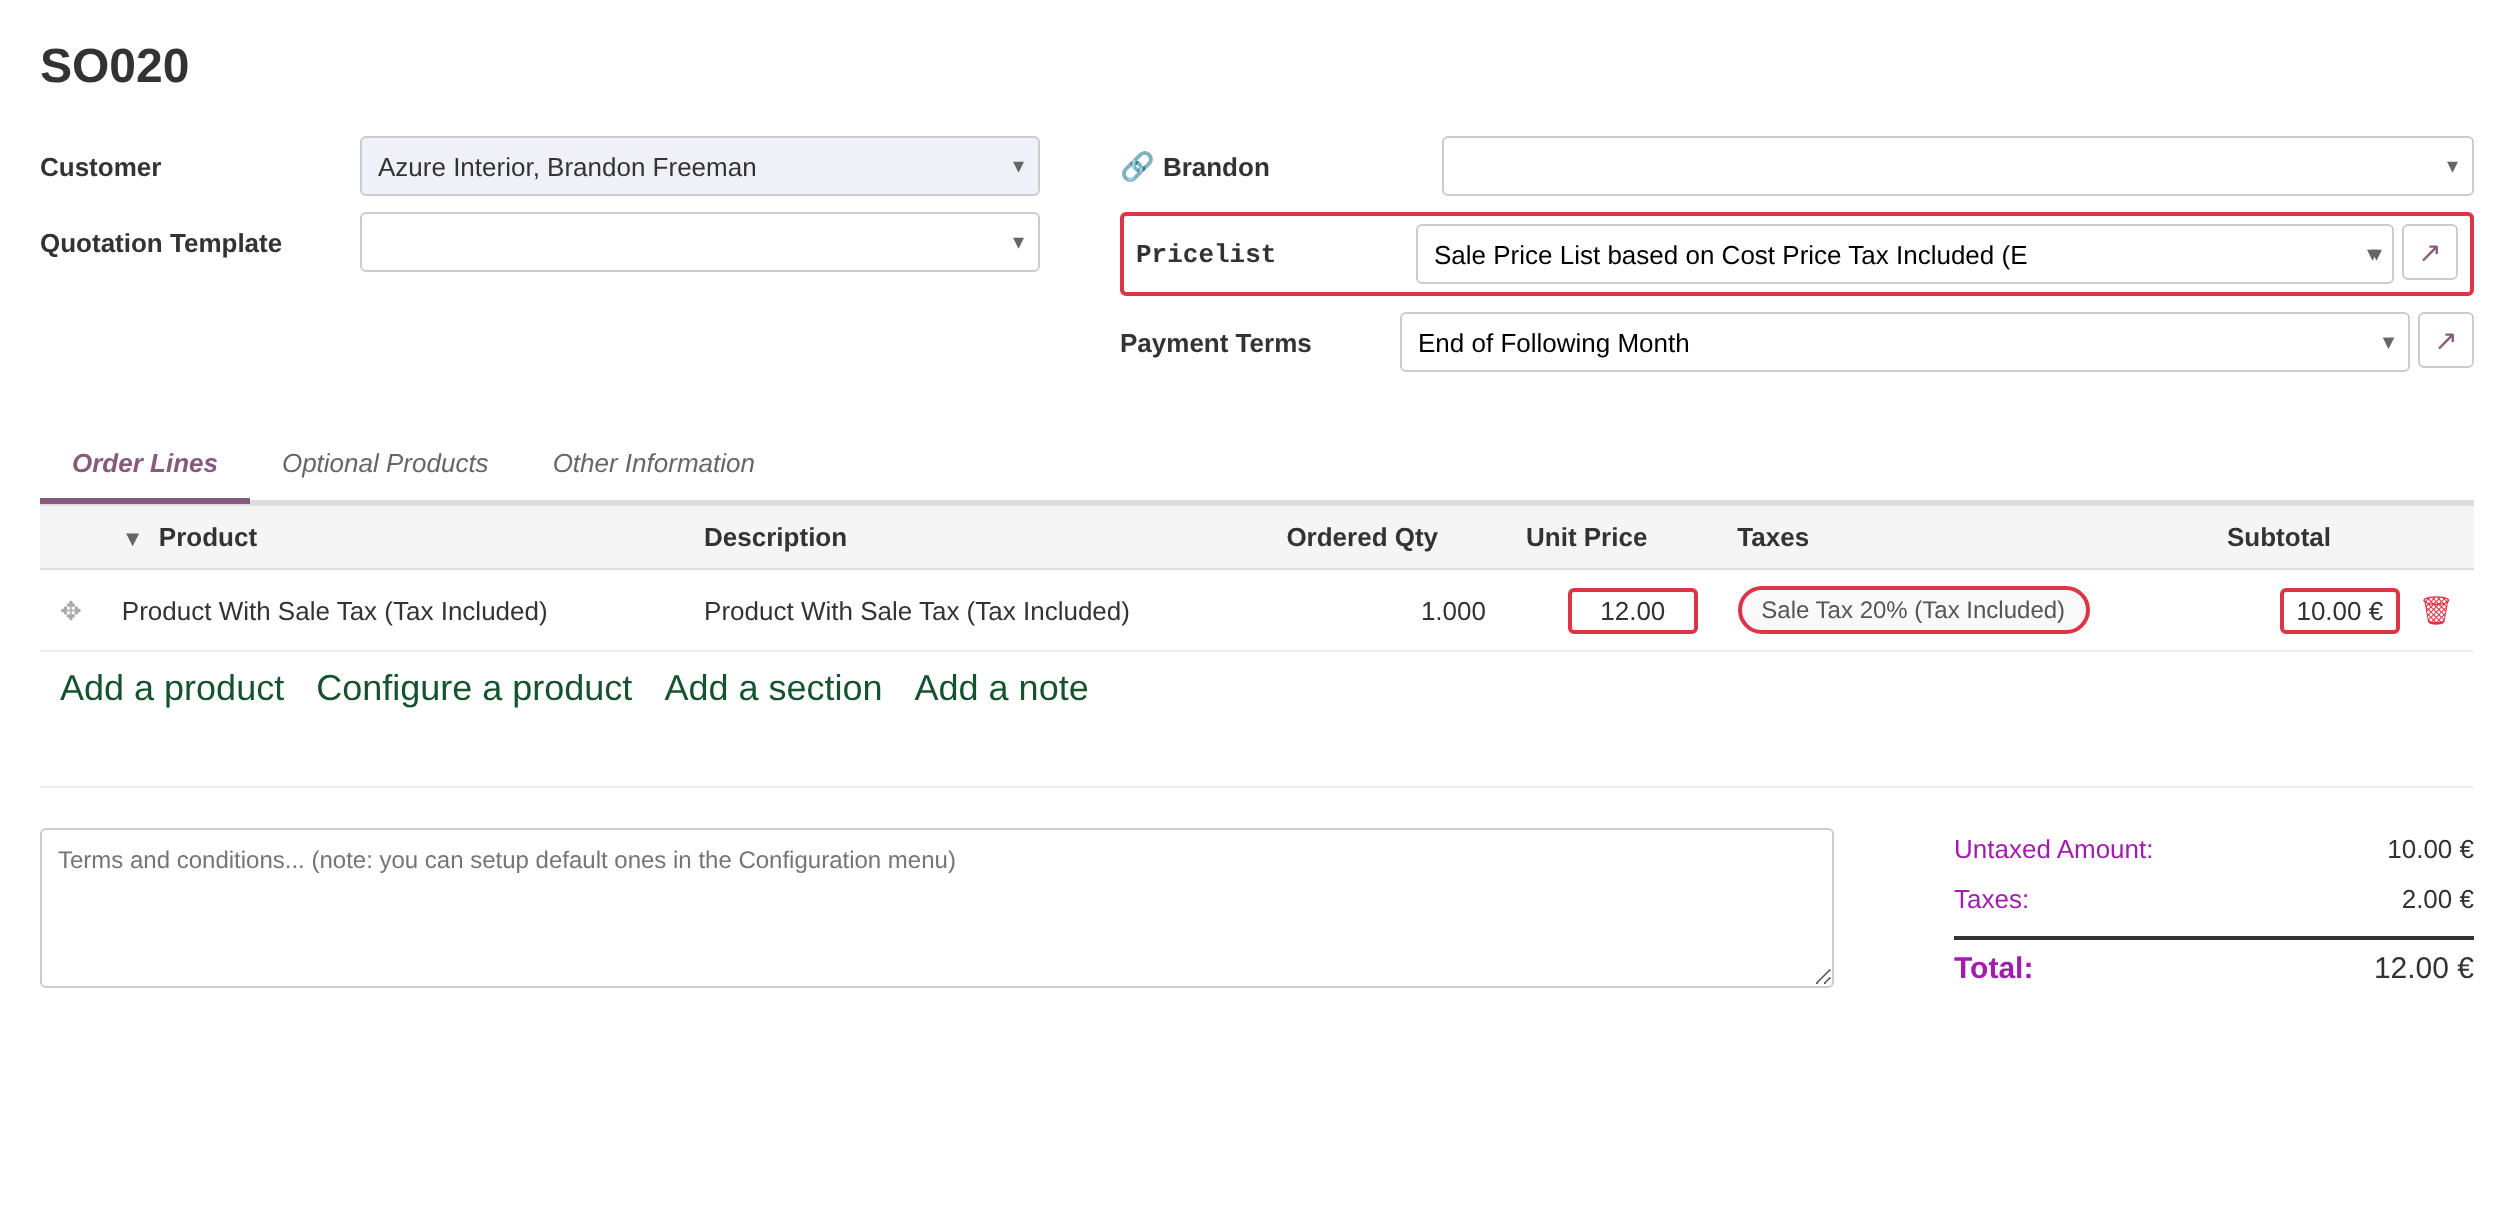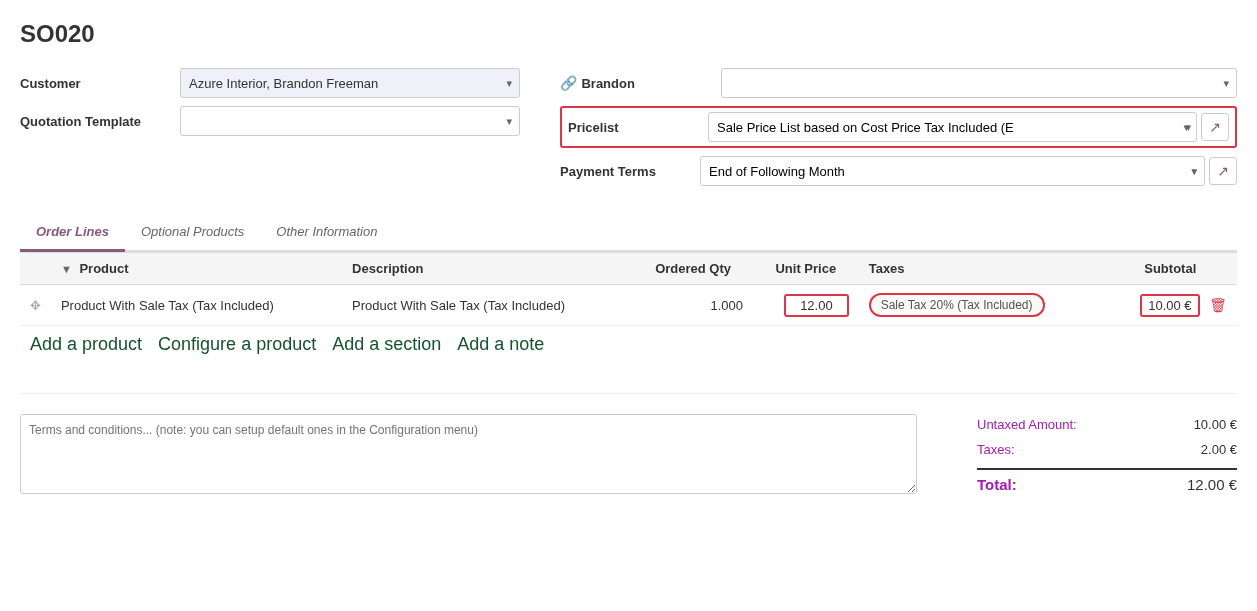--- a/index.html
+++ b/index.html
@@ -17,35 +17,35 @@
     .form-control-select { display: flex; align-items: center; position: relative; flex: 1; }
     .form-control-select select { width: 100%; height: 30px; border: 1px solid #ccc; border-radius: 3px; padding: 0 24px 0 8px; font-size: 13px; background: #f0f0f8; appearance: none; -webkit-appearance: none; cursor: pointer; color: #333; }
     .form-control-select select.white-bg { background: #fff; }
     .form-control-select::after { content: '▾'; position: absolute; right: 8px; top: 50%; transform: translateY(-50%); pointer-events: none; color: #666; font-size: 11px; }
     
     .external-link-btn { width: 24px; height: 24px; border: none; background: none; cursor: pointer; color: #666; font-size: 14px; display: flex; align-items: center; justify-content: center; margin-left: 4px; }
     
     .right-form-row { display: flex; align-items: center; margin-bottom: 8px; }
     .right-label { font-weight: bold; width: 140px; flex-shrink: 0; font-size: 13px; }
     .right-field { flex: 1; }
-    .right-field-with-btn { display: flex; align-items: center; flex: 1; }
+    .right-field-with-btn { display: flex; align-items: flex-start; flex: 1; }
     .pricelist-select-wrap { position: relative; flex: 1; }
     .pricelist-select-wrap::after { content: '▾'; position: absolute; right: 6px; top: 50%; transform: translateY(-50%); pointer-events: none; color: #666; font-size: 11px; }
     
     
     .tabs { display: flex; border-bottom: 2px solid #ddd; margin-bottom: 0; }
     .tab { padding: 10px 16px; cursor: pointer; font-size: 13px; border-bottom: 3px solid transparent; margin-bottom: -2px; font-style: italic; }
     .tab.active { border-bottom: 3px solid #875a7b; color: #875a7b; font-weight: bold; }
     .tab:not(.active) { color: #666; }
     
     
     .order-table { width: 100%; border-collapse: collapse; margin-top: 0; }
     .order-table thead tr { background: #f5f5f5; }
     .order-table thead th { padding: 8px 10px; text-align: left; font-weight: bold; font-size: 13px; border-bottom: 1px solid #ddd; }
-    .order-table thead th.right { text-align: center; margin-top: 44px; }
+    .order-table thead th.right { text-align: left; margin-top: 44px; }
     .order-table tbody tr { border-bottom: 1px solid #eee; }
     .order-table tbody td { padding: 8px 10px; font-size: 13px; vertical-align: middle; }
     .order-table tbody td.right { text-align: right; }
     
     .add-row { display: flex; gap: 16px; padding: 8px 10px; }
     .add-link { color: #14532d; cursor: pointer; font-size: 18px; text-decoration: none; }
     
     .bottom-section { display: flex; margin-top: 30px; border-top: 1px solid #eee; padding-top: 20px; gap: 20px; }
     .terms-box { flex: 1; }
     .terms-textarea { width: 100%; height: 80px; border: 1px solid #ccc; border-radius: 3px; padding: 8px; font-size: 12px; color: #888; resize: vertical; font-family: Arial, sans-serif; }
@@ -98,21 +98,21 @@
       <span style="color:#875a7b; margin-right:4px; font-size:14px;">🔗</span>
       <label class="right-label">Brandon</label>
       <div class="validity-select-wrap right-field">
         <select>
           <option value=""></option>
         </select>
       </div>
     </div>
 
     <div class="right-form-row" style="border: 2px solid #dc3545; padding: 4px 6px; border-radius: 3px; margin-bottom: 8px;">
-      <label class="right-label" style="font-weight:bold;">Pricelist</label>
+      <label class="right-label" style="font-weight:bold;font-family:Liberation Mono, monospace;">Pricelist</label>
       <div class="right-field-with-btn">
         <div class="pricelist-select-wrap" style="position:relative; flex:1;">
           <select style="width:100%; height:30px; border:1px solid #ccc; border-radius:3px; padding:0 24px 0 8px; font-size:13px; background:#fff; appearance:none; -webkit-appearance:none;">
             <option>Sale Price List based on Cost Price Tax Included (E</option>
           </select>
           <span style="position:absolute; right:8px; top:50%; transform:translateY(-50%); pointer-events:none; color:#666; font-size:11px;">▾</span>
         </div>
         <button class="external-link-btn" style="border:1px solid #ccc; border-radius:3px; width:28px; height:28px; display:flex; align-items:center; justify-content:center; margin-left:4px; cursor:pointer; background:#fff; color:#875a7b; font-size:14px;">↗</button>
       </div>
     </div>

